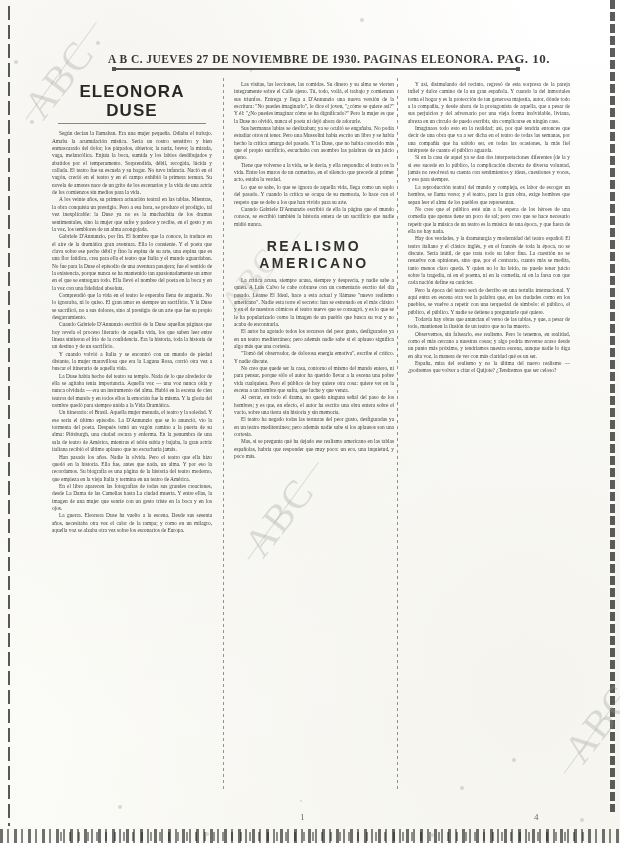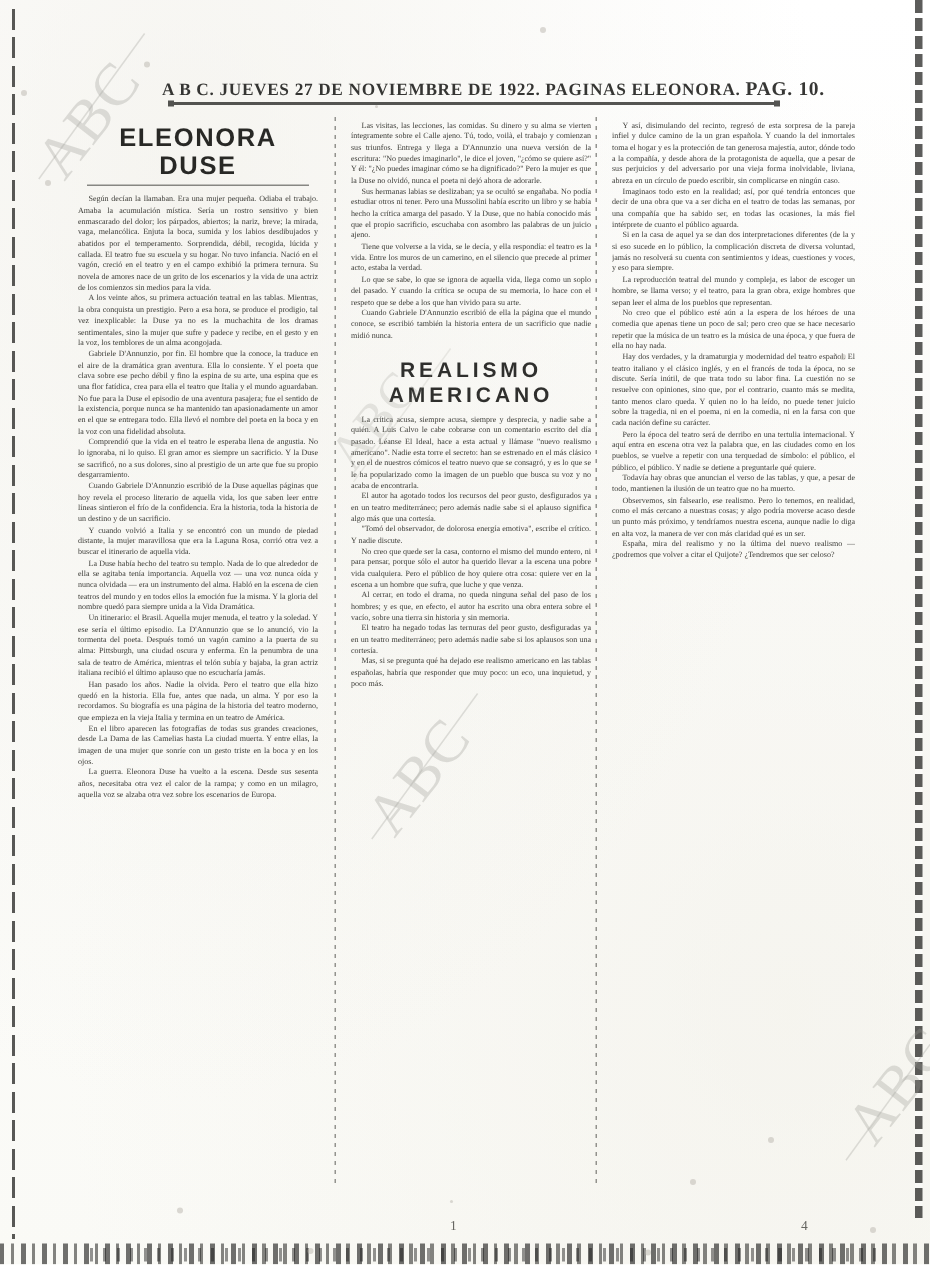--- a/index.html
+++ b/index.html
@@ -267,21 +267,21 @@
 <body>
 
 <div id="page">
 
   <div class="paper-tint"></div>
 
   <div class="edge-rule-left"></div>
   <div class="edge-rule-right"></div>
 
   <div class="masthead">
-    <span>A B C. JUEVES 27 DE NOVIEMBRE DE 1922.</span>
+    <span>A B C. JUEVES 27 DE NOVIEMBRE DE 1930.</span>
     <span>PAGINAS ELEONORA.</span>
     <span class="sm">PAG. 10.</span>
   </div>
   <div class="masthead-rule"></div>
 
   <div class="columns">
 
     <div class="col-divider div-1"></div>
     <div class="col-divider div-2"></div>
 

